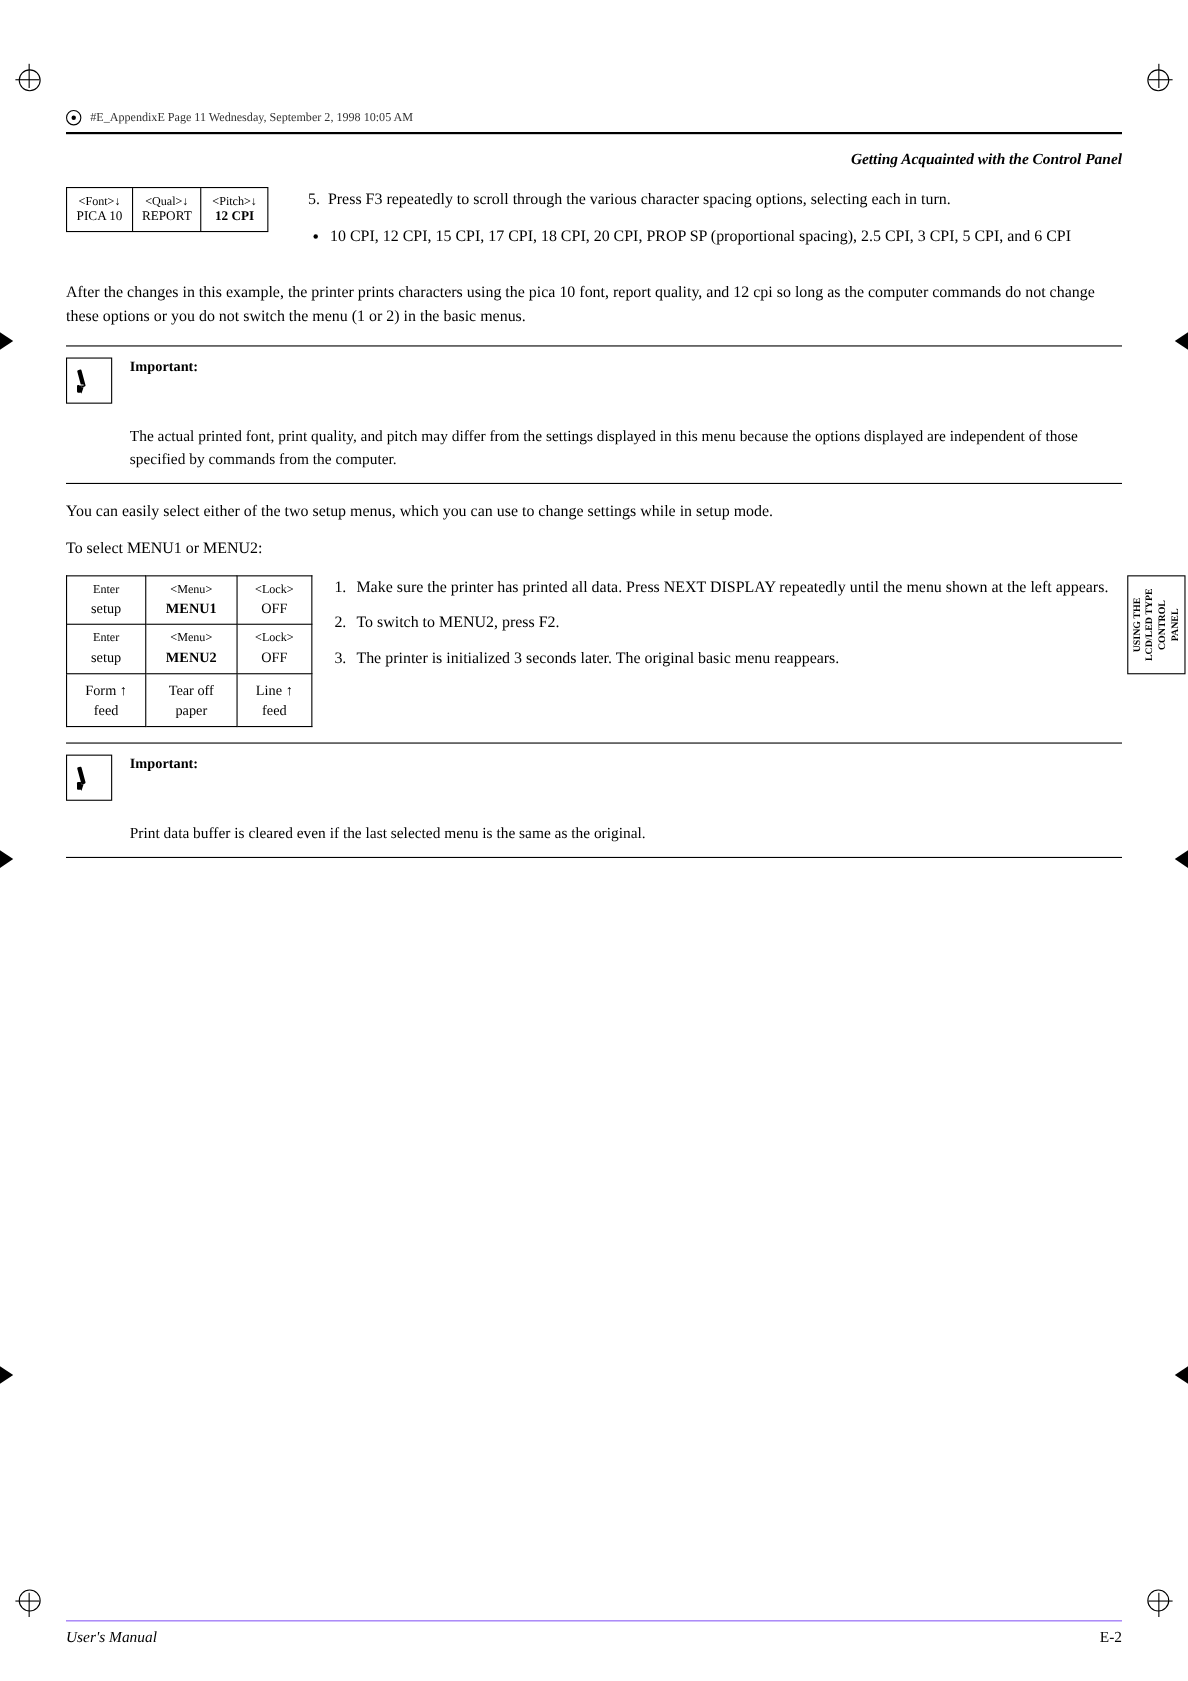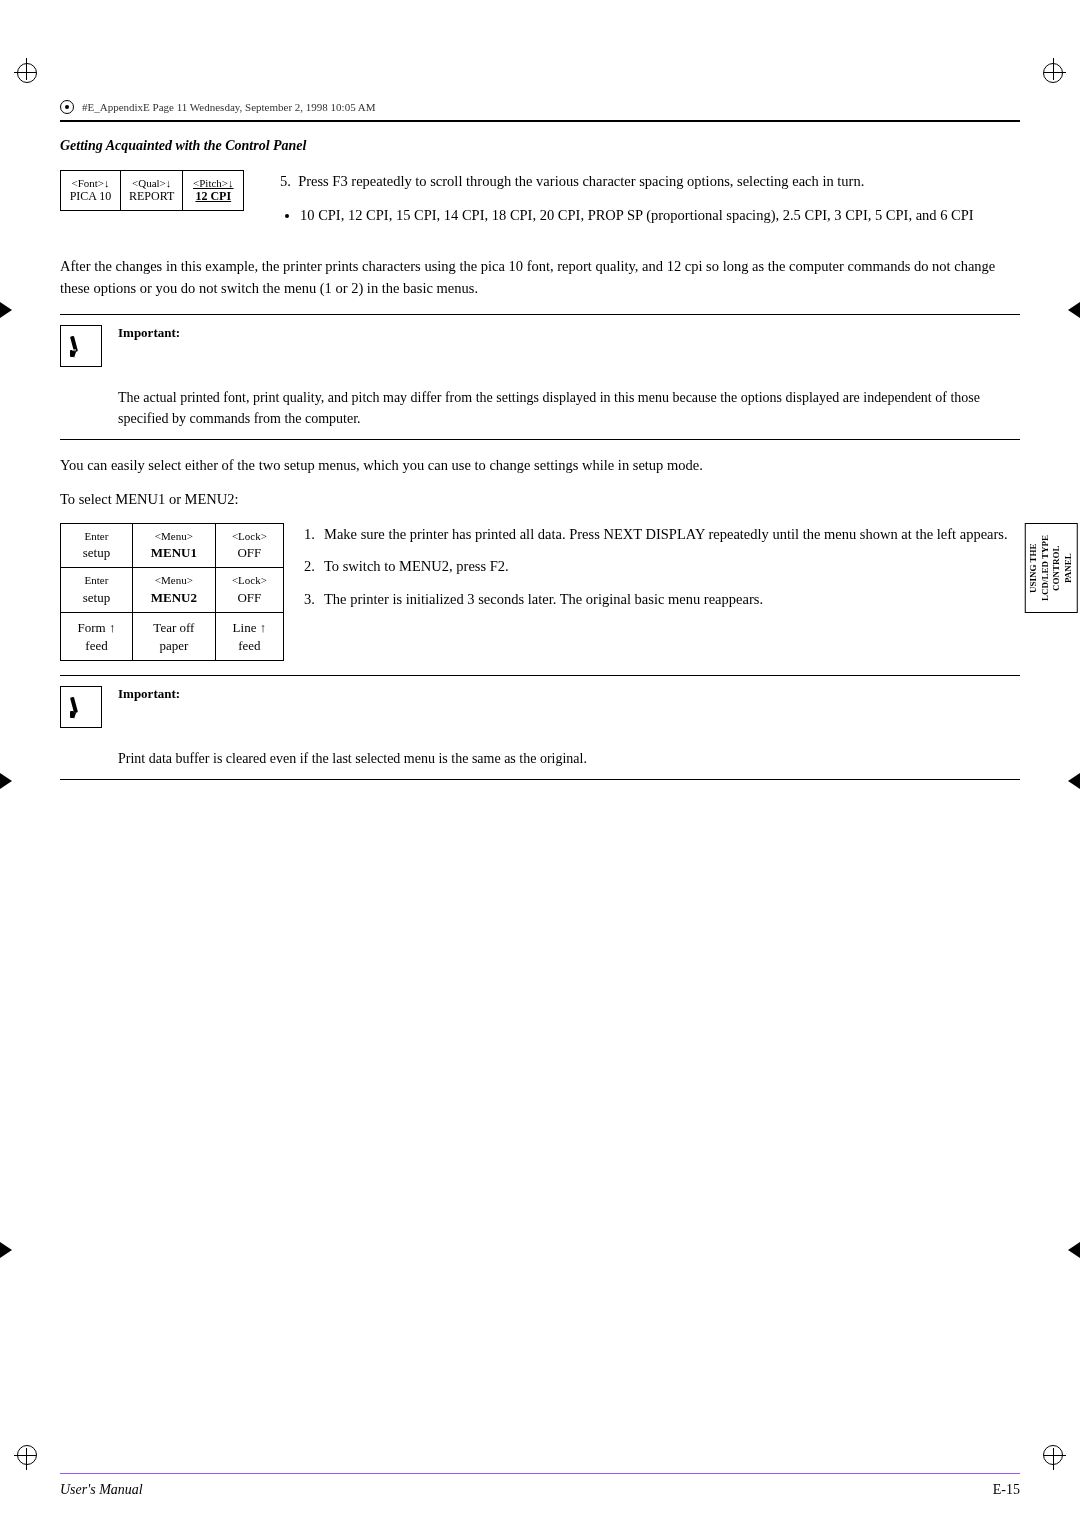--- a/index.html
+++ b/index.html
@@ -115,21 +115,21 @@
 
     
     .top-rule {
       border: none;
       border-top: 2px solid #000;
       margin: 4px 0 16px 0;
     }
 
     
     .chapter-header {
-      text-align: left;
+      text-align: right;
       font-style: italic;
       font-weight: bold;
       font-size: 14px;
       margin-bottom: 16px;
     }
 
     
     .two-col {
       display: flex;
       gap: 20px;
@@ -151,21 +151,20 @@
       justify-content: center;
     }
     .lcd-cell {
       border-right: 1.5px solid #000;
       padding: 6px 8px;
       text-align: center;
       min-width: 60px;
     }
     .lcd-cell:last-child {
       border-right: none;
-      text-decoration: underline;
     }
     .lcd-cell .top-line {
       font-size: 11px;
     }
     .lcd-cell .bot-line {
       font-size: 12px;
     }
     .lcd-cell .bot-line.bold {
       font-weight: bold;
     }
@@ -385,21 +384,21 @@
           <div class="top-line">&lt;Pitch&gt;↓</div>
           <div class="bot-line bold">12 CPI</div>
         </div>
       </div>
     </div>
     <div class="right-col">
       <p class="body-text">
         5.&nbsp;&nbsp;<span>Press F3 repeatedly to scroll through the various character spacing options, selecting each in turn.</span>
       </p>
       <ul class="bullet-list">
-        <li class="bullet-item">10 CPI, 12 CPI, 15 CPI, 14 CPI, 18 CPI, 20 CPI, PROP SP (proportional spacing), 2.5 CPI, 3 CPI, 5 CPI, and 6 CPI</li>
+        <li class="bullet-item">10 CPI, 12 CPI, 15 CPI, 17 CPI, 18 CPI, 20 CPI, PROP SP (proportional spacing), 2.5 CPI, 3 CPI, 5 CPI, and 6 CPI</li>
       </ul>
     </div>
   </div>
 
   <p class="body-text">After the changes in this example, the printer prints characters using the pica 10 font, report quality, and 12 cpi so long as the computer commands do not change these options or you do not switch the menu (1 or 2) in the basic menus.</p>
 
   <div class="note-box">
     <div class="note-icon">
       <svg width="28" height="28" viewBox="0 0 28 28">
         <rect x="3" y="18" width="4" height="7" rx="1" fill="#000"></rect>
@@ -500,14 +499,14 @@
     <div class="note-content">
       <div class="note-label">Important:</div>
       <div class="note-text">Print data buffer is cleared even if the last selected menu is the same as the original.</div>
     </div>
   </div>
 
 </div>
 
 <div class="footer">
   <div class="footer-left">User's Manual</div>
-  <div class="footer-right">E-15</div>
+  <div class="footer-right">E-2</div>
 </div>
 
 </body></html>

